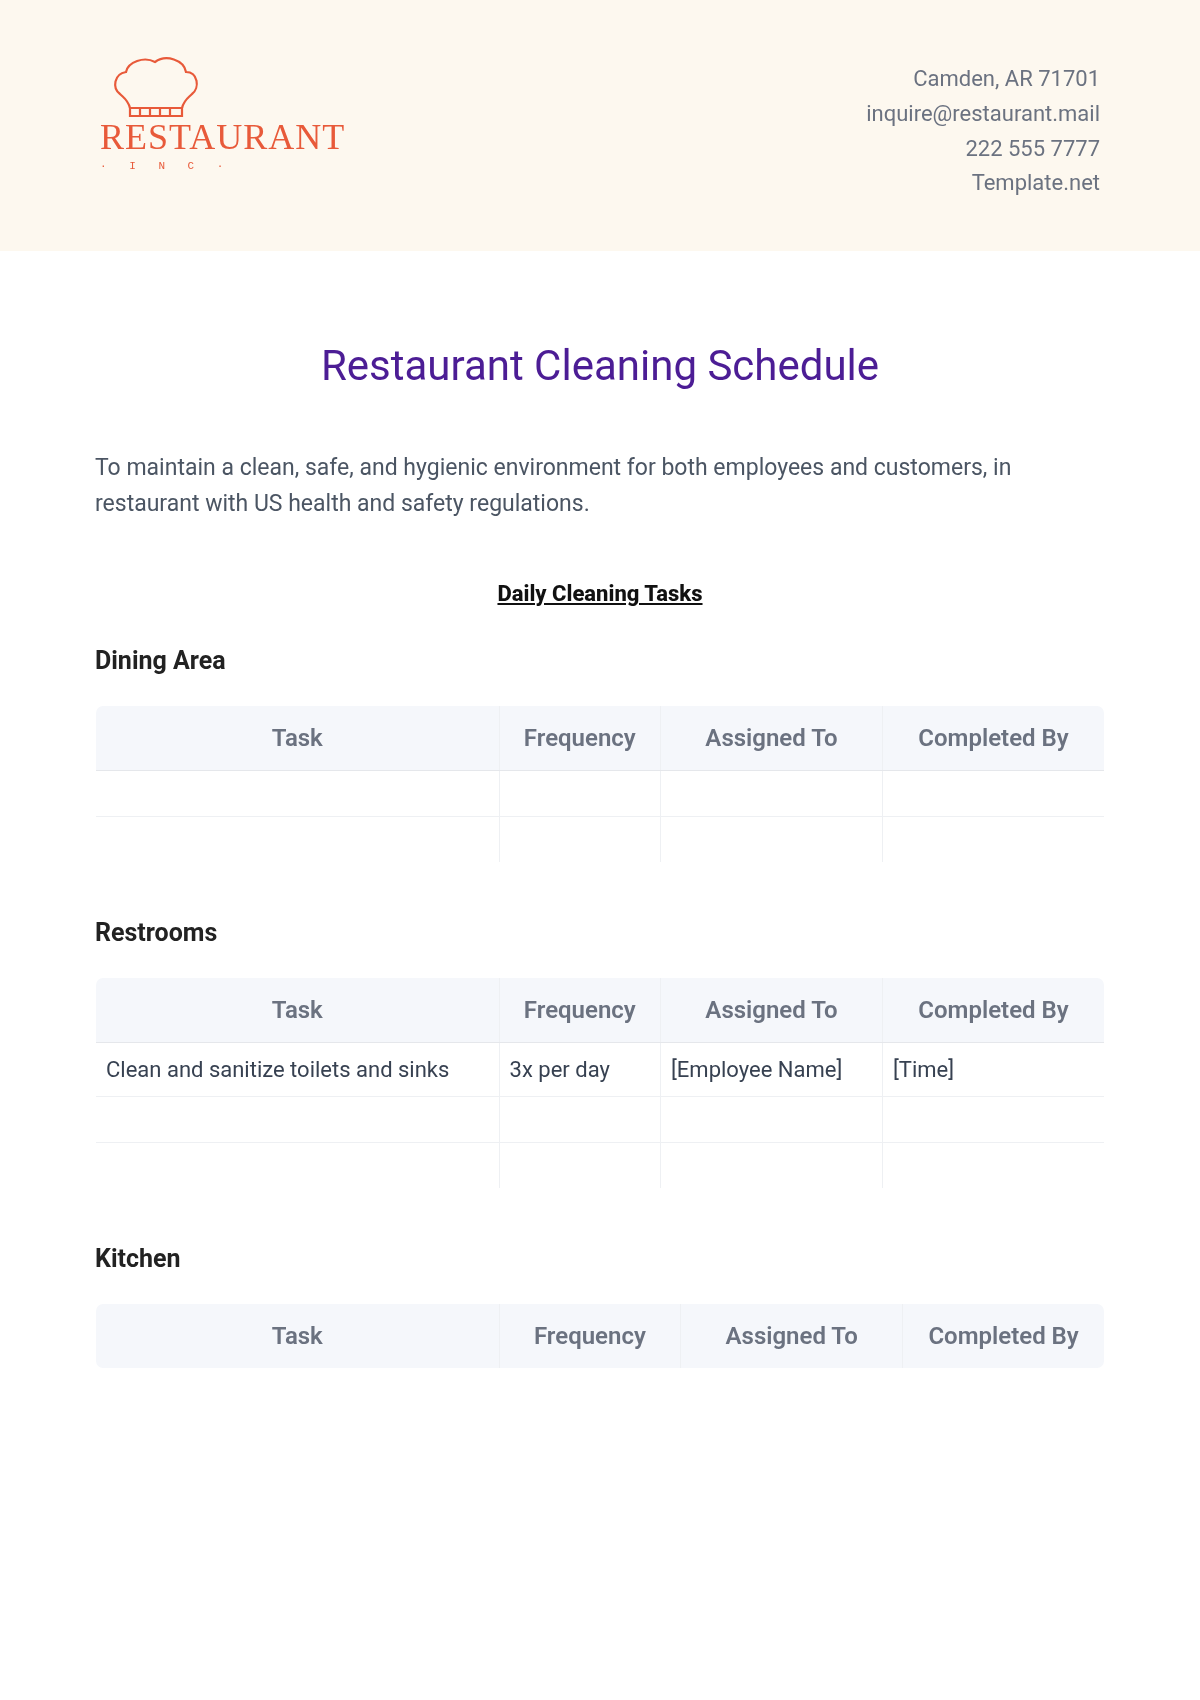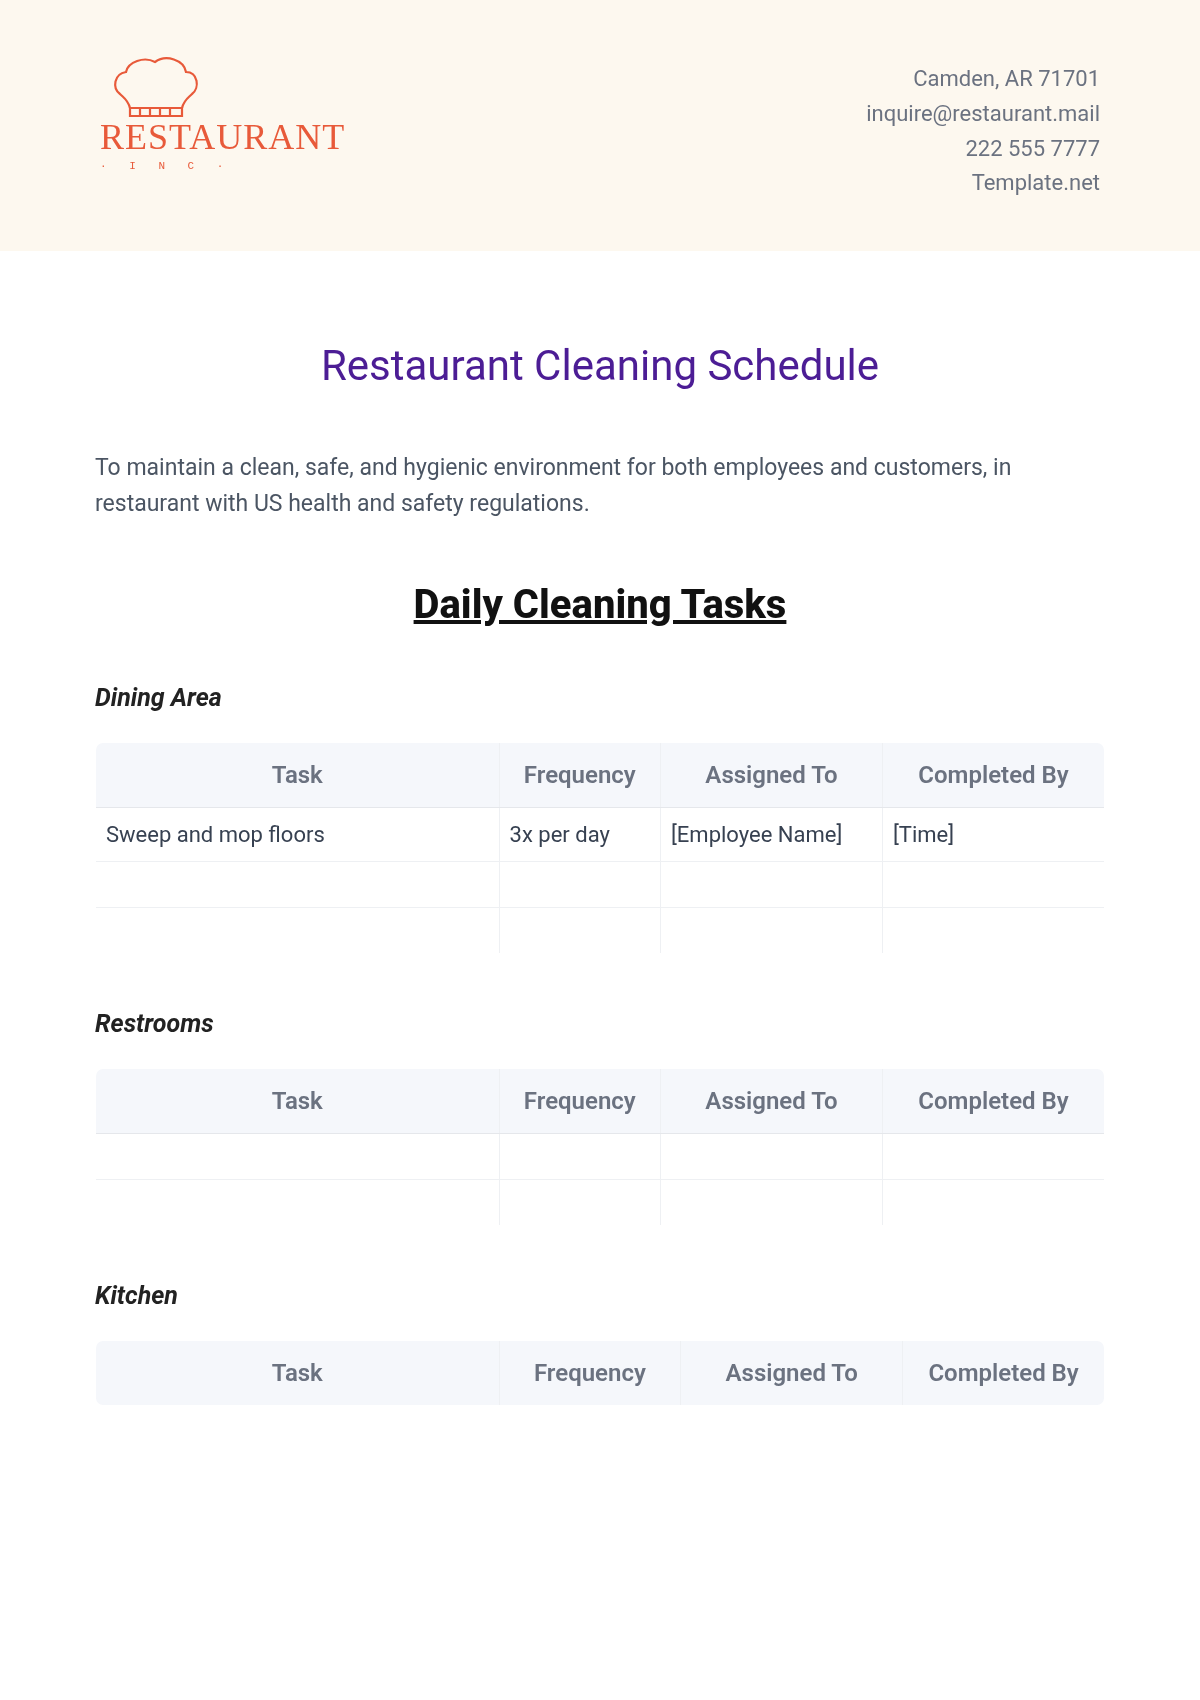--- a/index.html
+++ b/index.html
@@ -53,30 +53,29 @@
     margin-bottom: 60px;
   }
   .intro {
     font-size: 23px;
     color: #4b5563;
     line-height: 1.55;
     margin-bottom: 60px;
   }
   .section-heading {
     text-align: center;
-    font-size: 40px;
+    font-size: 22px;
     font-weight: 800;
     text-decoration: underline;
     color: #111;
-    margin-bottom: 55px;
+    margin-bottom: 40px;
   }
   .sub-heading {
     font-size: 25px;
     font-weight: 700;
-    font-style: italic;
     color: #222;
     margin-bottom: 30px;
   }
   table {
     width: 100%;
     border-collapse: collapse;
     border: 1px solid #e5e7eb;
     border-radius: 8px;
     overflow: hidden;
     margin-bottom: 55px;
@@ -145,26 +144,20 @@
       </colgroup>
     <thead>
       <tr>
         <th>Task</th>
         <th>Frequency</th>
         <th>Assigned To</th>
         <th>Completed By</th>
       </tr>
     </thead>
     <tbody>
-      <tr>
-        <td>Sweep and mop floors</td>
-        <td>3x per day</td>
-        <td>[Employee Name]</td>
-        <td>[Time]</td>
-      </tr>
       <tr class="empty-row">
         <td></td>
         <td></td>
         <td></td>
         <td></td>
       </tr>
       <tr class="empty-row">
         <td></td>
         <td></td>
         <td></td>
@@ -183,20 +176,26 @@
       </colgroup>
     <thead>
       <tr>
         <th>Task</th>
         <th>Frequency</th>
         <th>Assigned To</th>
         <th>Completed By</th>
       </tr>
     </thead>
     <tbody>
+      <tr>
+        <td>Clean and sanitize toilets and sinks</td>
+        <td>3x per day</td>
+        <td>[Employee Name]</td>
+        <td>[Time]</td>
+      </tr>
       <tr class="empty-row">
         <td></td>
         <td></td>
         <td></td>
         <td></td>
       </tr>
       <tr class="empty-row">
         <td></td>
         <td></td>
         <td></td>

